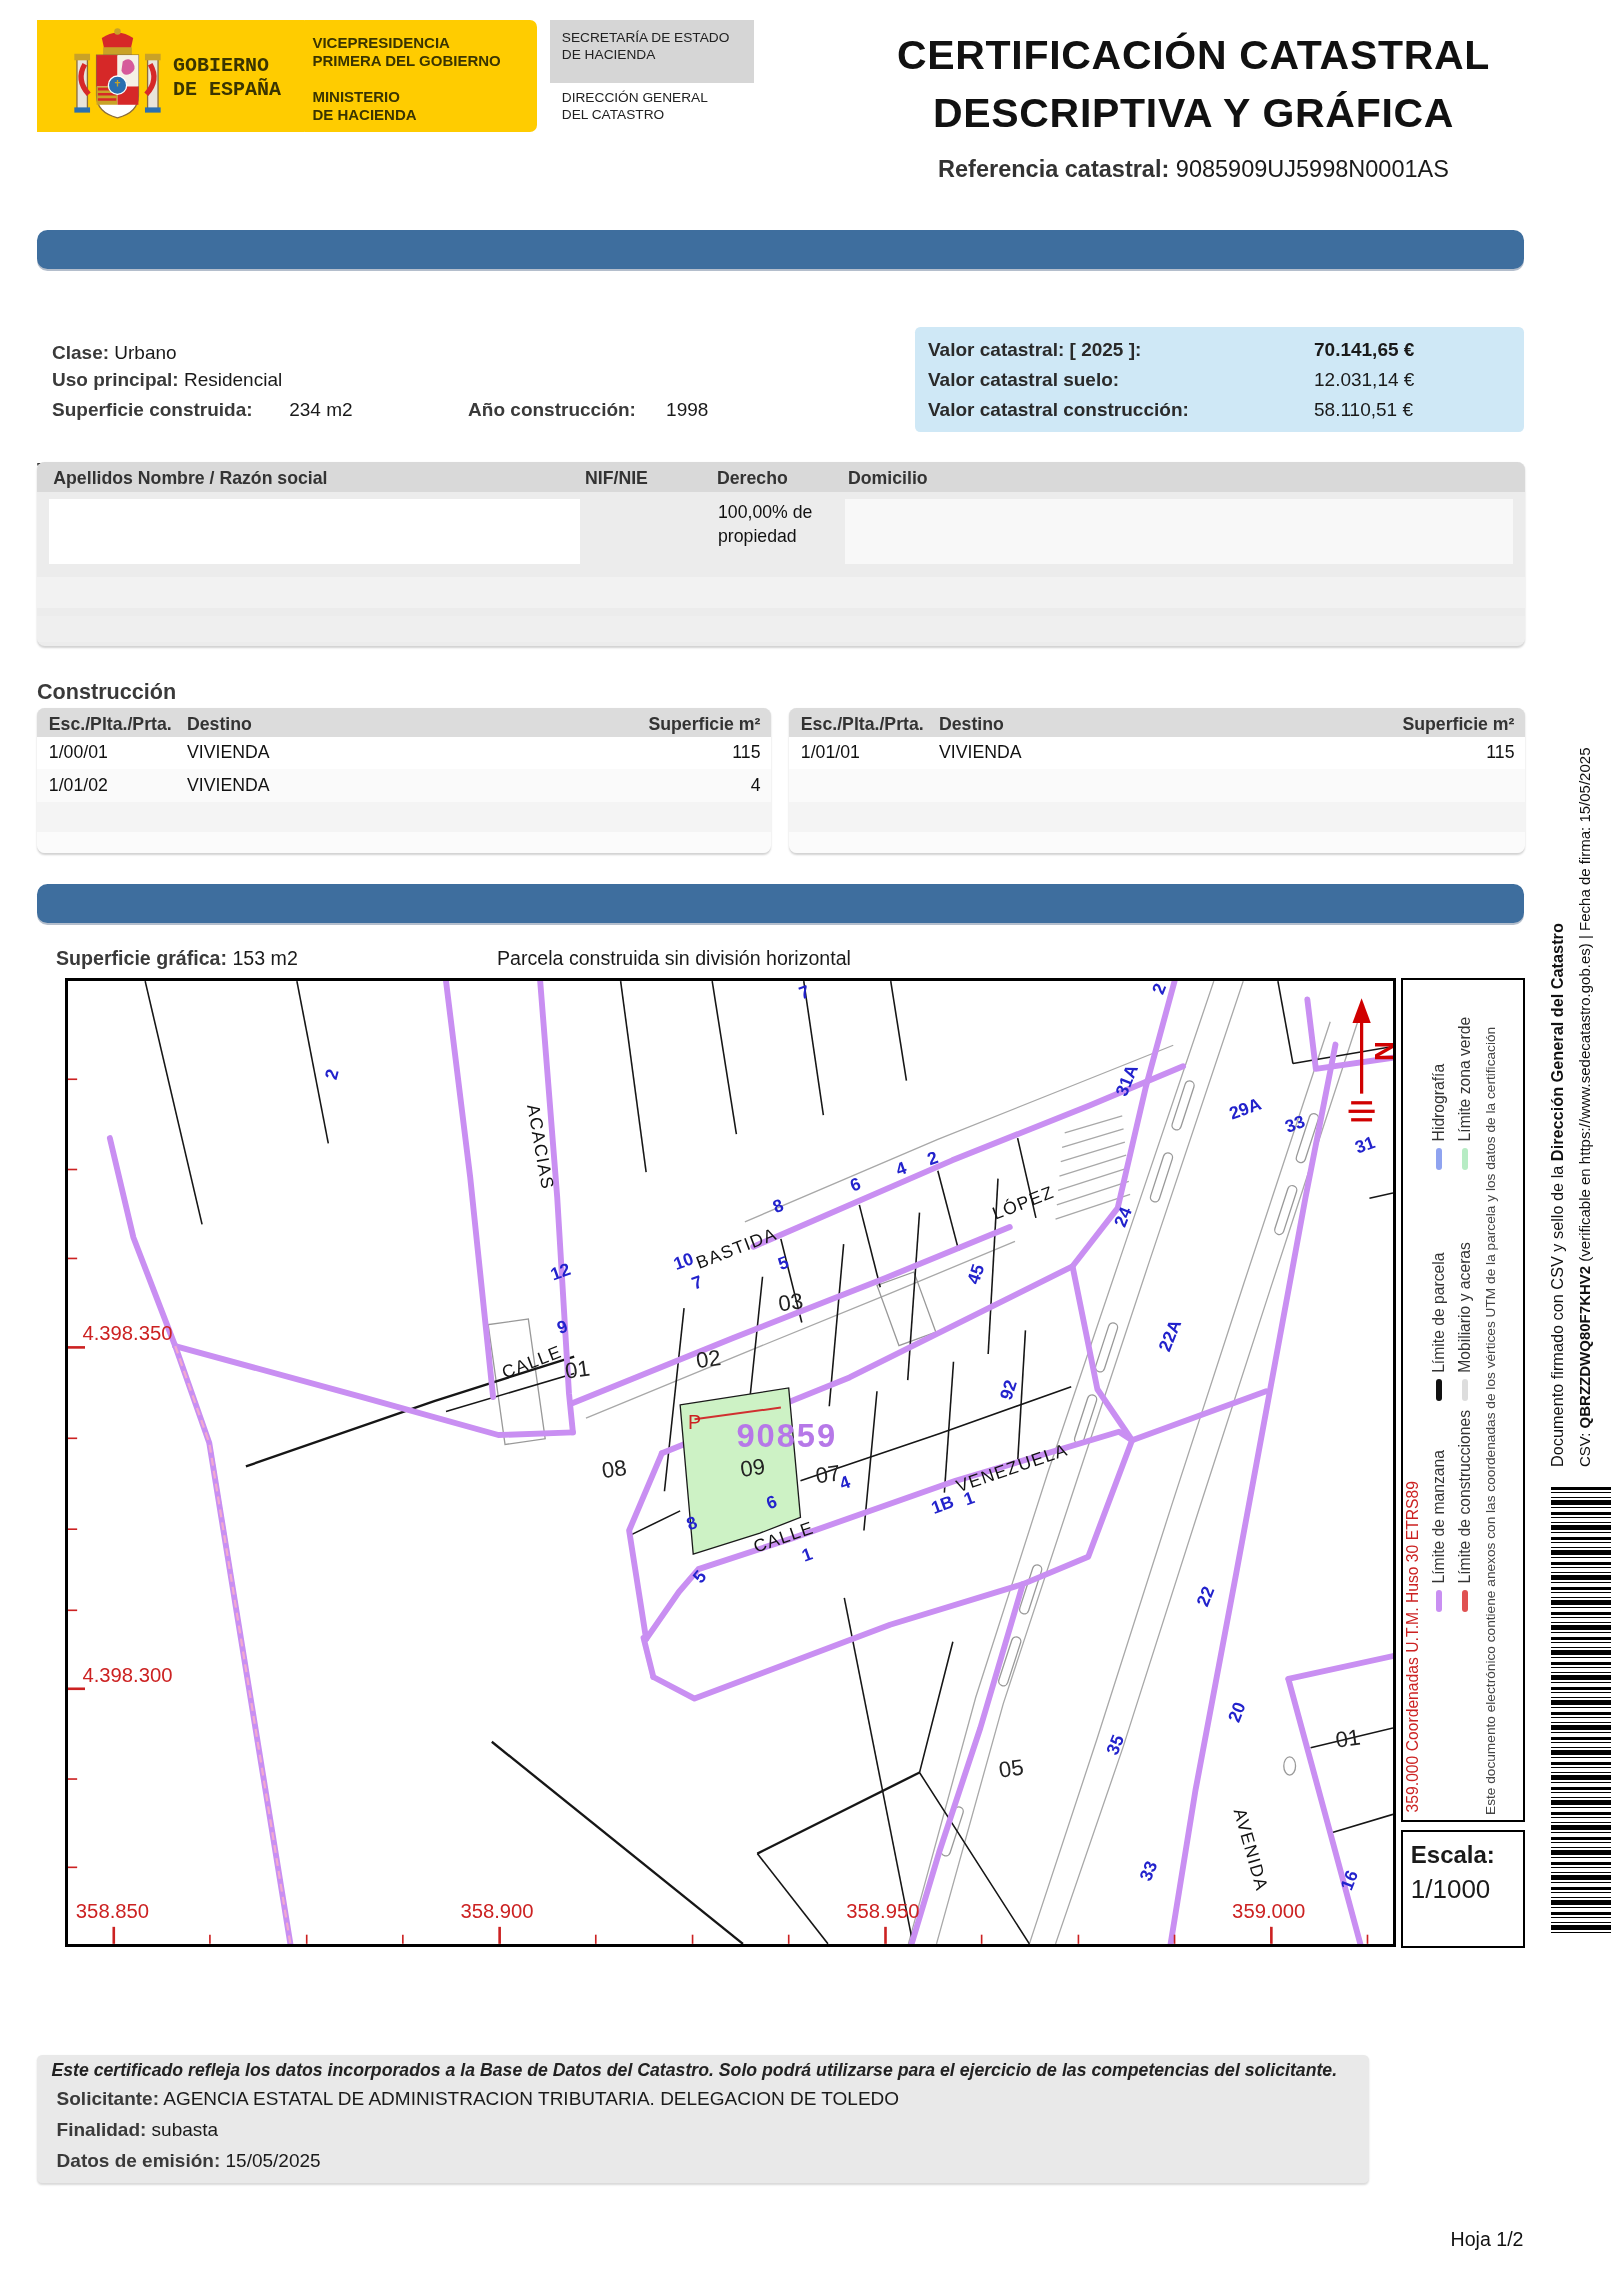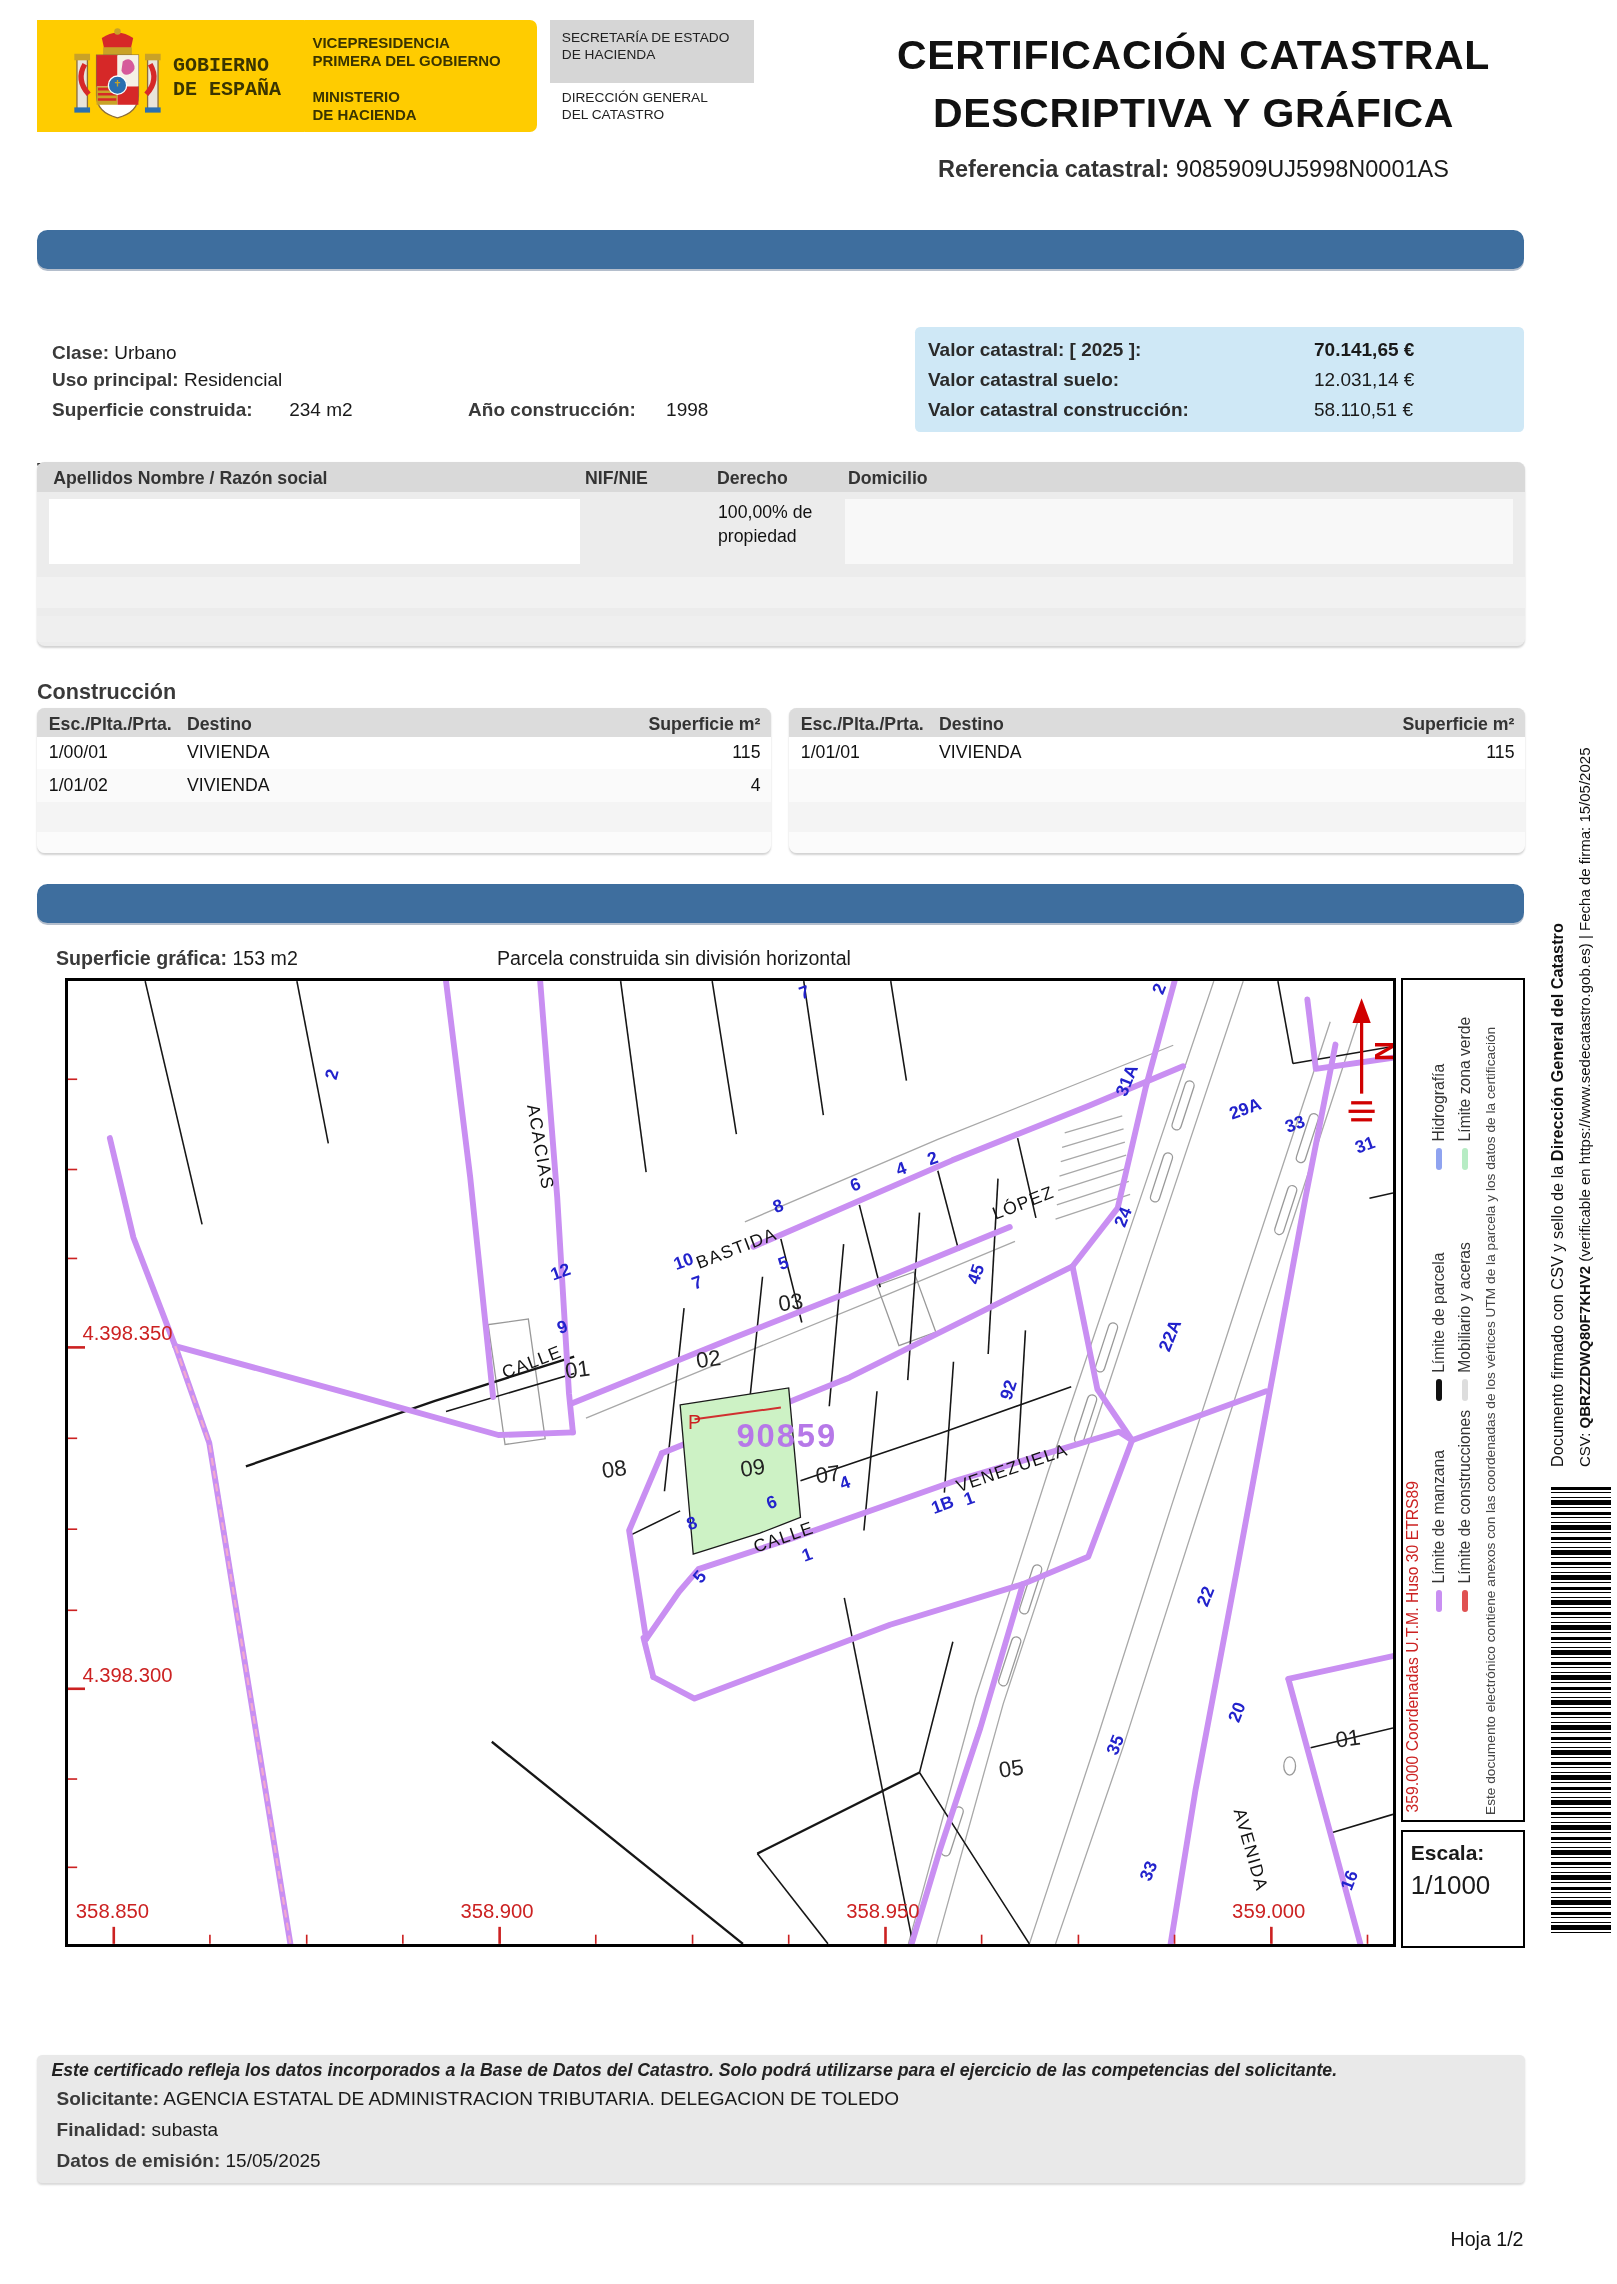--- a/index.html
+++ b/index.html
@@ -47,21 +47,21 @@
   .phead{position:absolute;left:0;top:0;width:100%;height:30px;background:#d9d9d9;}
   .phead .h{position:absolute;top:5.9px;font-size:17.7px;font-weight:bold;color:#333;}
   .cell{position:absolute;font-size:17.7px;color:#111;}
   .stripe{position:absolute;left:0;width:100%;}
 
   
   .map-note{font-size:19.6px;}
   .map-box{left:65px;top:978px;width:1331px;height:969px;border:3.3px solid #000;background:#fff;box-sizing:border-box;}
   .legend-box{left:1401px;top:978px;width:124px;height:844px;border:2.6px solid #000;background:#fff;box-sizing:border-box;overflow:hidden;}
   .escala-box{left:1401px;top:1830px;width:124px;height:118px;border:2.6px solid #000;background:#fff;box-sizing:border-box;padding:9.2px 7.8px;}
-  .escala-box .el{font-size:21px;font-weight:bold;}
+  .escala-box .el{font-size:24px;font-weight:bold;}
   .escala-box .ev{font-size:26px;margin-top:5.2px;}
 
   .rot-legend{position:absolute;left:1.3px;top:1.3px;width:834px;height:115px;
               transform-origin:0 0;transform:rotate(-90deg) translateX(-834px);}
   .lg-georef{font-size:15.7px;color:#cc2222;height:22px;padding-left:2.6px;white-space:nowrap;}
   .lg-row{display:flex;padding-left:203px;height:26px;align-items:center;white-space:nowrap;}
   .lg-item{display:flex;align-items:center;font-size:15.7px;color:#333;}
   .lg-i1{width:233px;} .lg-i2{width:256px;} .lg-i3{width:209px;}
   .swatch{display:inline-block;width:22px;height:6.5px;border-radius:3.3px;margin-right:6.5px;background:#ccc;}
   .lg-note{font-size:13.7px;color:#444;margin-top:5.2px;white-space:nowrap;}
@@ -92,21 +92,21 @@
              transform-origin:0 0;transform:rotate(-90deg) translateX(-778px);}
   .firma-l1{font-size:16.3px;color:#111;white-space:nowrap;}
   .firma-l2{font-size:15px;color:#111;white-space:nowrap;margin-top:9.2px;}
   .barcode{left:1551px;top:1487px;width:60px;height:449px;
      background:repeating-linear-gradient(180deg,
        #000 0px,#000 2.6px,#fff 2.6px,#fff 4.6px,#000 4.6px,#000 5.9px,#fff 5.9px,#fff 9.8px,
        #000 9.8px,#000 11px,#fff 11px,#fff 13px,#000 13px,#000 17.7px,#fff 17.7px,#fff 19.6px,
        #000 19.6px,#000 21px,#fff 21px,#fff 25px);}
 
   
-  .footer{left:37px;top:2055px;width:1488px;height:128px;background:#e9e9e9;border-radius:5.2px;
+  .footer{left:37px;top:2055px;width:1332px;height:128px;background:#e9e9e9;border-radius:5.2px;
           box-shadow:0 1.3px 2px rgba(0,0,0,.15);}
   .f-disc{position:absolute;left:14.4px;top:5.2px;font-size:17.7px;font-style:italic;font-weight:bold;color:#222;}
   .f-row{position:absolute;font-size:19px;}
   .hoja{left:1412px;top:2228px;width:150px;text-align:center;font-size:19.6px;color:#111;}
 </style>
 </head>
 <body>
 
 <div class="page">
 

